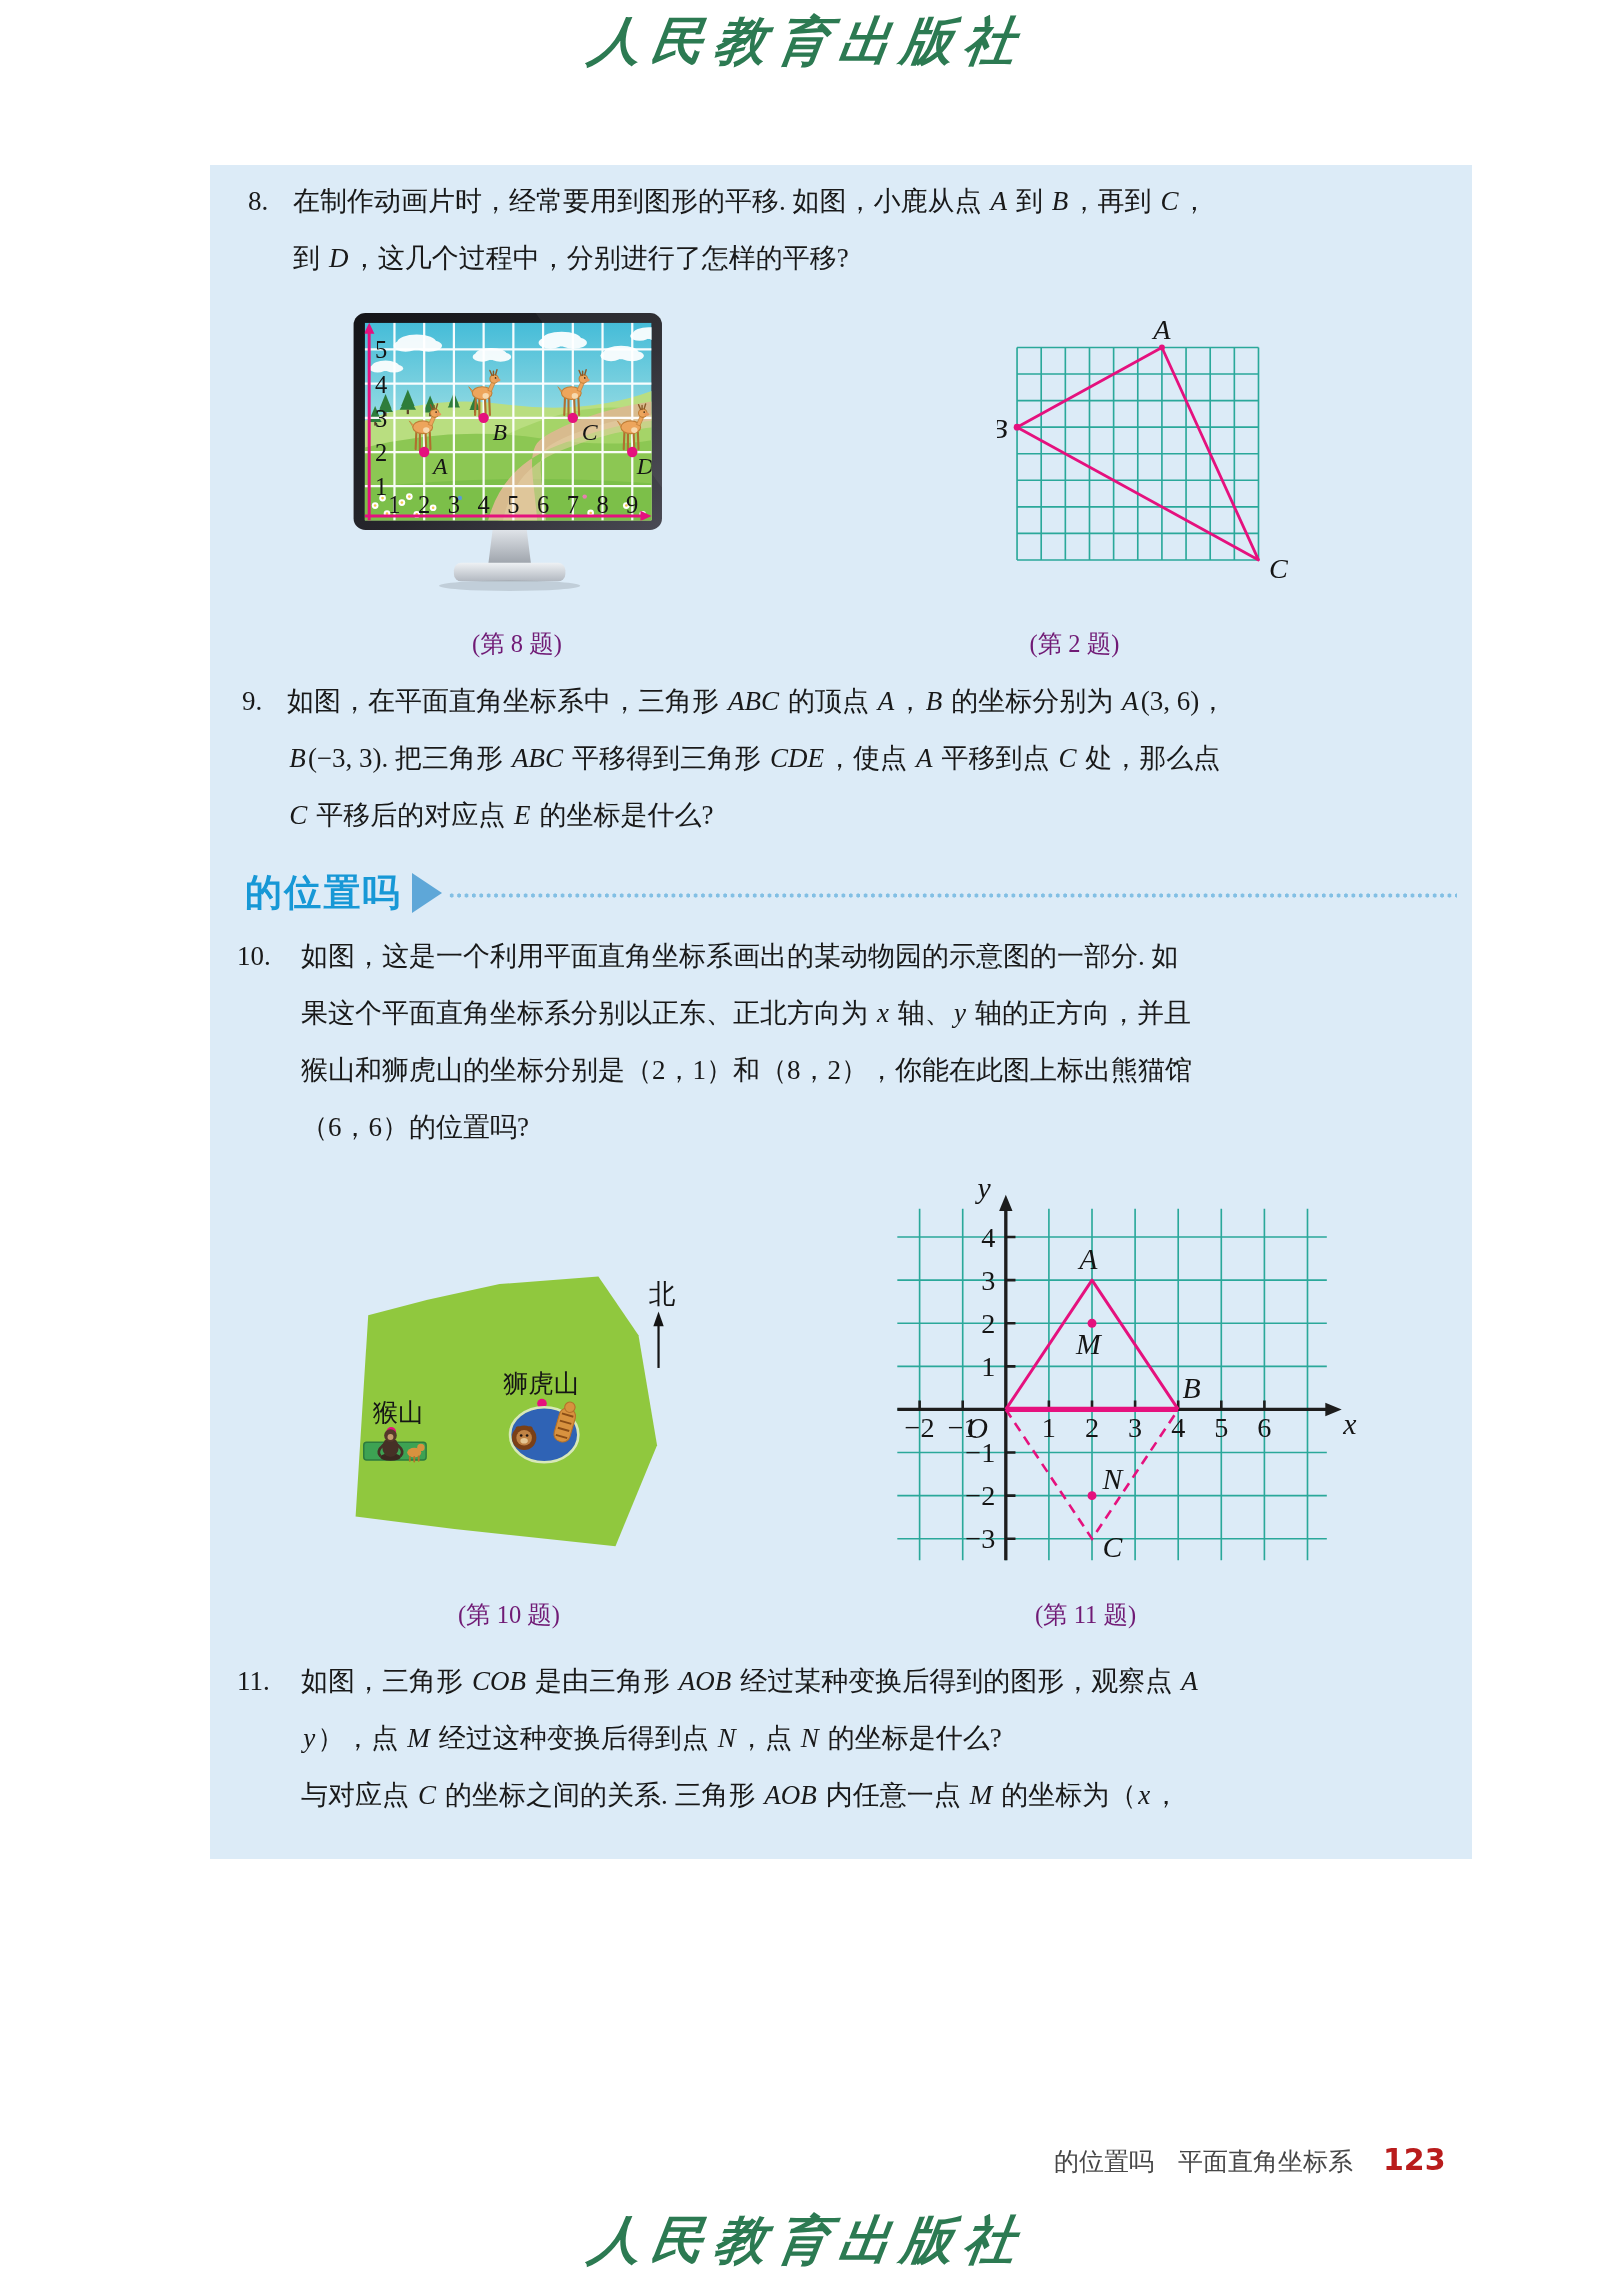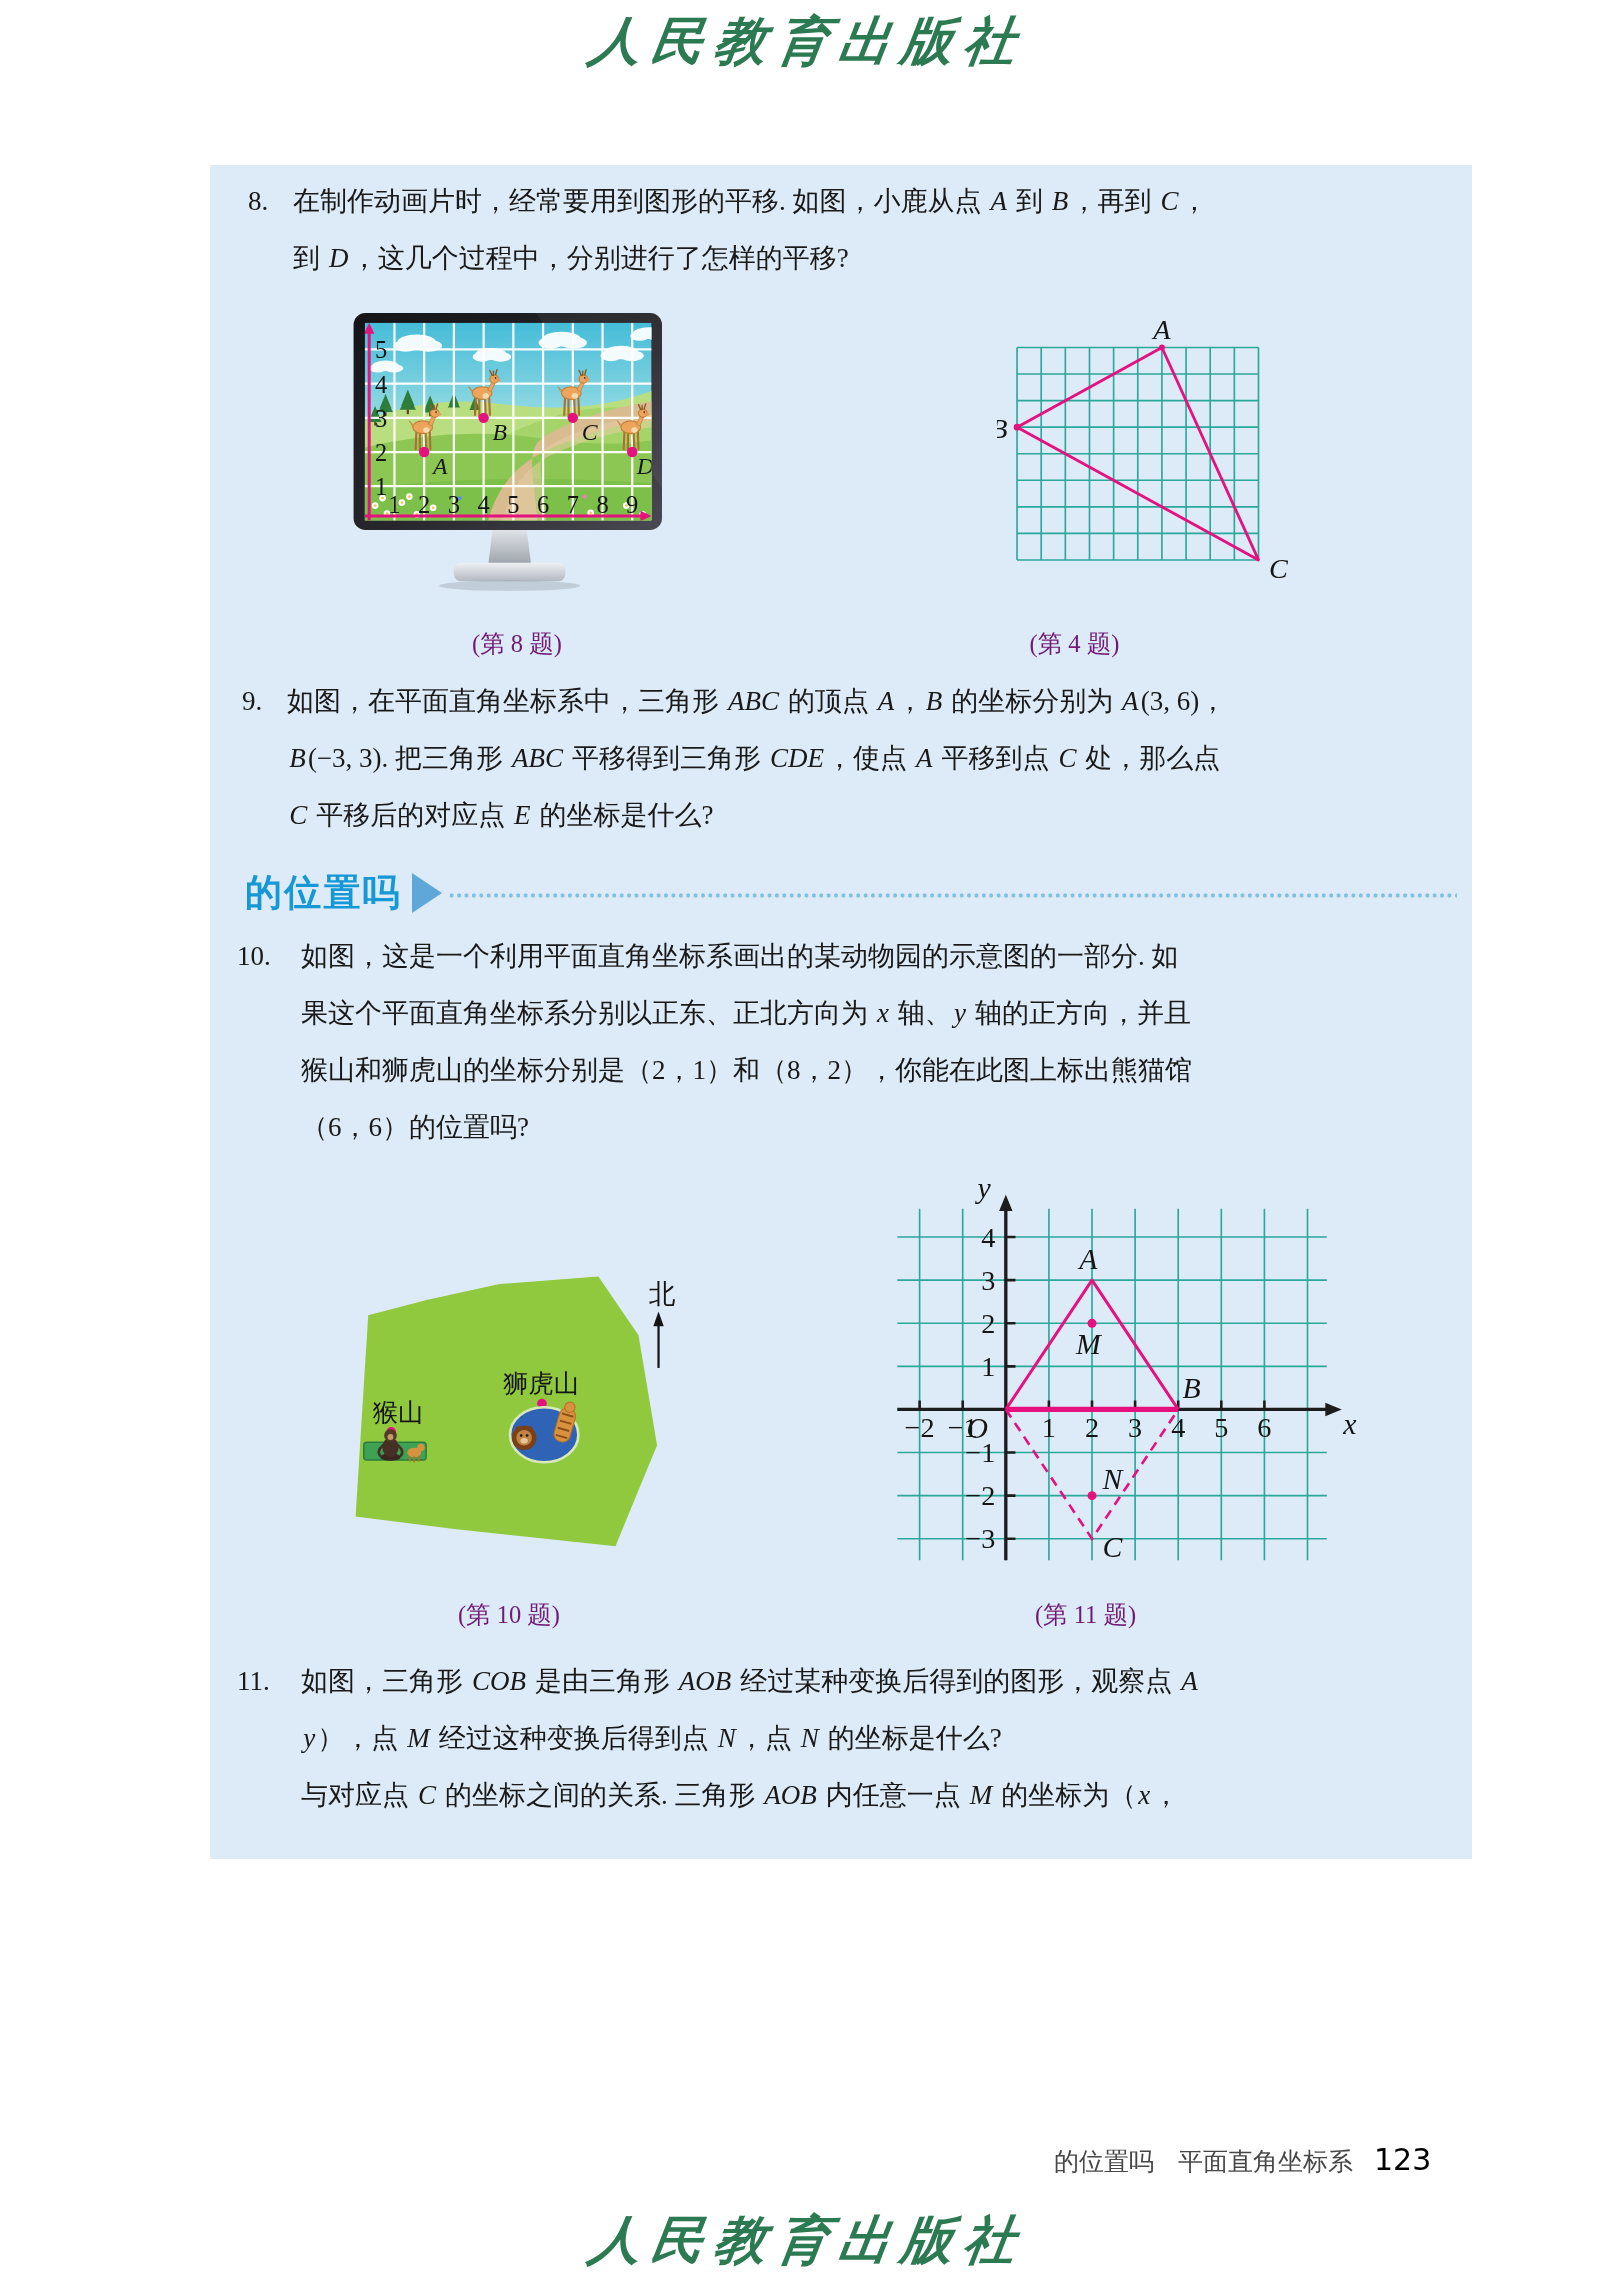--- a/index.html
+++ b/index.html
@@ -35,21 +35,21 @@
   }
   .header-arrow{width:0;height:0;border-left:30px solid #5ea7d8;border-top:20px solid transparent;border-bottom:20px solid transparent;margin-left:10.4px;}
   .header-dots{
     flex:1;height:6.7px;margin-left:6px;align-self:center;margin-top:4.5px;
     background-image:radial-gradient(circle,#82bfe4 1.8px,rgba(0,0,0,0) 2.2px);
     background-size:7.4px 6.7px;background-repeat:repeat-x;background-position:0 50%;
   }
   .fig{position:absolute;}
   .footer{position:absolute;left:1054px;top:2142px;display:flex;align-items:baseline;font-size:25px;color:#474747;white-space:nowrap;}
   .footer .gap{width:24px;}
-  .footer .pagenum{font-family:"DejaVu Sans","Liberation Sans",sans-serif;font-weight:normal;font-size:30px;color:#000000;margin-left:21px;}
+  .footer .pagenum{font-family:"DejaVu Sans","Liberation Sans",sans-serif;font-weight:bold;font-size:30px;color:#b91c1c;margin-left:30px;}
   svg text{font-family:"Liberation Serif","DejaVu Serif",serif;}
 </style>
 </head>
 <body>
 
 <div class="logo logo-top">人民教育出版社</div>
 
 <div class="content-box"></div>
 
 <div class="prob" style="left:248px;top:173px;width:1220px;">
@@ -214,21 +214,21 @@
   </g>
   <polygon points="222,42 27,149.25 352,328" fill="none" stroke="#e5117e" stroke-width="3.8" stroke-linejoin="round"></polygon>
   <circle cx="222" cy="42" r="4" fill="#e5117e"></circle>
   <circle cx="27" cy="149.25" r="4.5" fill="#e5117e"></circle>
   <g font-size="38" font-style="italic" fill="#151515">
     <text x="222" y="30" text-anchor="middle">A</text>
     <text x="14" y="164" text-anchor="end">B</text>
     <text x="366" y="352">C</text>
   </g>
 </svg>
-<div class="caption" style="left:978px;top:627px;width:193px;">(第 4 题)</div>
+<div class="caption" style="left:978px;top:627px;width:193px;">(第 2 题)</div>
 
 <div class="prob" style="left:242px;top:673px;width:1227px;">
   <div class="line"><span class="num w60">9.</span><span>如图，在平面直角坐标系中，三角形 <i class="v">ABC</i> 的顶点 <i class="v">A</i>，<i class="v">B</i> 的坐标分别为 <i class="v">A</i>(3, 6)，</span></div>
   <div class="line ind60"><i class="v">B</i>(−3, 3). 把三角形 <i class="v">ABC</i> 平移得到三角形 <i class="v">CDE</i>，使点 <i class="v">A</i> 平移到点 <i class="v">C</i> 处，那么点</div>
   <div class="line ind60"><i class="v">C</i> 平移后的对应点 <i class="v">E</i> 的坐标是什么?</div>
 </div>
 
 <div class="header-row">
   <span class="header-title">的位置吗</span>
   <span class="header-arrow"></span>

